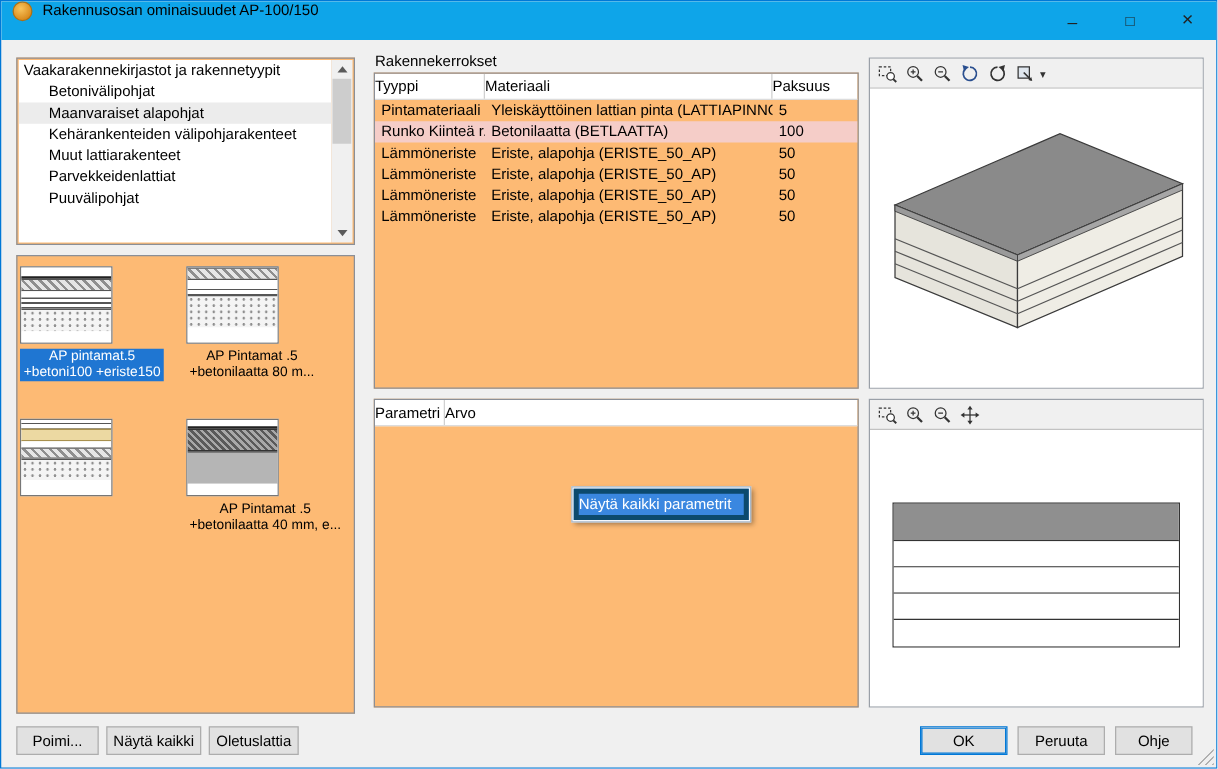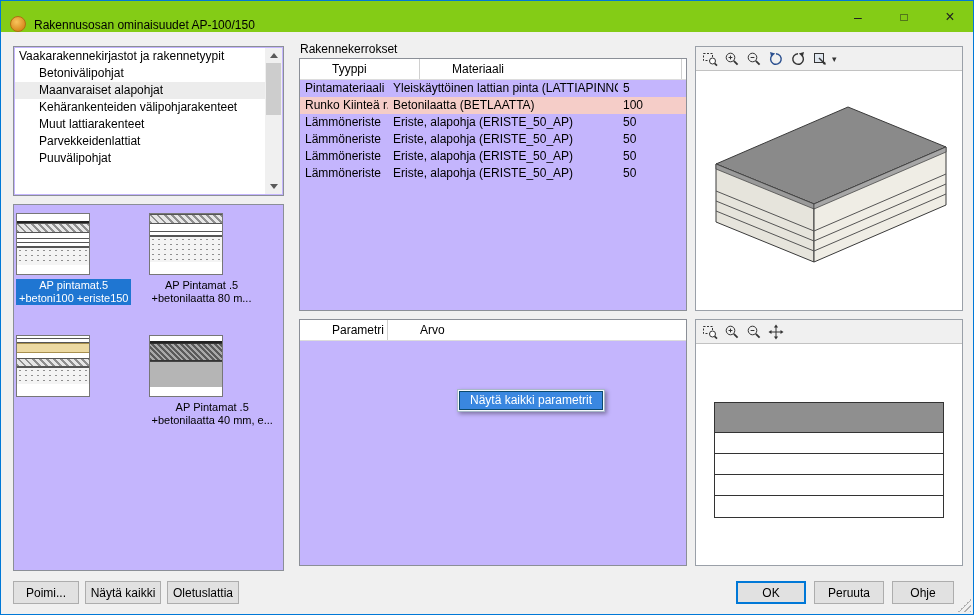--- a/index.html
+++ b/index.html
@@ -3,34 +3,34 @@
 <meta charset="utf-8">
 <style>
   * { margin:0; padding:0; box-sizing:border-box; }
   html,body { background:#ffffff; }
   body { font-family:"Liberation Sans", sans-serif; font-size:12px; color:#000; }
 
   .dialog { position:relative; width:974px; height:615px; background:#f0f0f0;
             border:1px solid #0078d7; overflow:hidden; }
 
   
-  .titlebar { position:absolute; top:0; left:0; right:0; height:31px; background:#84cc16;
-              display:flex; align-items:flex-end; }
+  .titlebar { position:absolute; top:0; left:0; right:0; height:31px; background:#0ea5e9;
+              display:flex; align-items:flex-start; }
   .app-icon { width:16px; height:16px; margin-left:9px; border-radius:50%;
               background:radial-gradient(circle at 40% 35%, #f8c45c, #d8891c 75%);
               border:1px solid #b06f12; flex:0 0 auto; }
   .title-text { margin-left:8px; font-size:12px; }
   .winbtns { position:absolute; right:0; top:0; height:31px; display:flex; }
   .winbtn { width:46px; height:31px; display:flex; align-items:center; justify-content:center;
             font-size:14px; color:#222; cursor:default; }
   .winbtn.maxi { font-size:12px; }
   .winbtn.close { font-size:16px; }
 
   
-  .sunken { background:#c4b5fd; border:1px solid #8b8f97; }
+  .sunken { background:#fdba74; border:1px solid #8b8f97; }
 
   
   .tree-panel { position:absolute; left:12px; top:45px; width:271px; height:150px; }
   .tree-rows { position:absolute; inset:1px 18px 1px 1px; background:#fff; overflow:hidden; }
   .tree-row { height:17px; line-height:17px; white-space:nowrap; padding-left:4px; }
   .tree-row.cat { padding-left:5px; font-weight:bold; }
   .tree-row.cat.selected { background:#cfe0ef; }
   .tree-row.child { padding-left:24px; }
   .tree-row.child.hilite { background:#ececec; }
   .expander { display:inline-block; width:9px; height:9px; border:1px solid #898989;
@@ -66,37 +66,37 @@
   .tl-gray { background:#b5b5b5; border-top:1px solid #444; }
   .thumb-label { margin-top:4px; font-size:11px; line-height:13px; text-align:center; }
   .thumb-label .lab-box { display:inline-block; padding:0 3px; }
   .thumb-label.selected .lab-box { background:#1f76d2; color:#fff; }
 
   
   .layers-title { position:absolute; left:299px; top:41px; }
   .layers-panel { position:absolute; left:298px; top:57px; width:388px; height:253px; overflow:hidden; }
   .grid-header { display:flex; height:21px; line-height:20px; background:#fff;
                  border-bottom:1px solid #dcdcdc; }
-  .grid-hcell { padding-left:0; border-right:1px solid #d0d0d0; height:100%;margin-left:32px; }
+  .grid-hcell { padding-left:0; border-right:1px solid #d0d0d0; height:100%; }
   .grid-row { display:flex; height:17px; line-height:17px; }
   .grid-row.selected { background:#f5cdc8; }
   .grid-cell { padding-left:5px; overflow:hidden; white-space:nowrap; }
   .col-tyyppi { width:88px; flex:0 0 88px; }
   .col-materiaali { width:230px; flex:0 0 230px; }
   .col-paksuus { flex:1; }
 
   
   .params-panel { position:absolute; left:298px; top:318px; width:388px; height:247px; overflow:hidden; }
   .col-parametri { width:56px; flex:0 0 56px; }
   .col-arvo { flex:1; }
   .param-menu { position:absolute; left:157px; top:69px; background:#f5f8fb;
                 border:1px solid #a8b8c8; padding:1px;
                 box-shadow:2px 2px 4px rgba(0,0,0,0.35); }
-  .param-menu-item { background:#3a87e0; border:1px solid #0c4a6e; color:#fff;
-                     padding:1px 10px 2px 10px; white-space:nowrap; }
+  .param-menu-item { background:#3a87e0; border:4px solid #0c4a6e; color:#fff;
+                     padding:1px 10px 2px 0; white-space:nowrap; }
 
   
   .viewer { position:absolute; background:#fff; border:1px solid #9aa0a8; }
   .viewer3d { left:694px; top:45px; width:268px; height:265px; }
   .viewer2d { left:694px; top:318px; width:268px; height:247px; }
   .vtoolbar { height:24px; background:#f0f0f0; border-bottom:1px solid #c2c2c2;
               display:flex; align-items:center; padding-left:4px; gap:2px; }
   .tbtn { width:20px; height:20px; display:flex; align-items:center; justify-content:center; }
   .caret { font-size:9px; color:#333; width:10px; }
   .vcanvas { position:relative; width:100%; height:calc(100% - 24px); background:#fff; }

